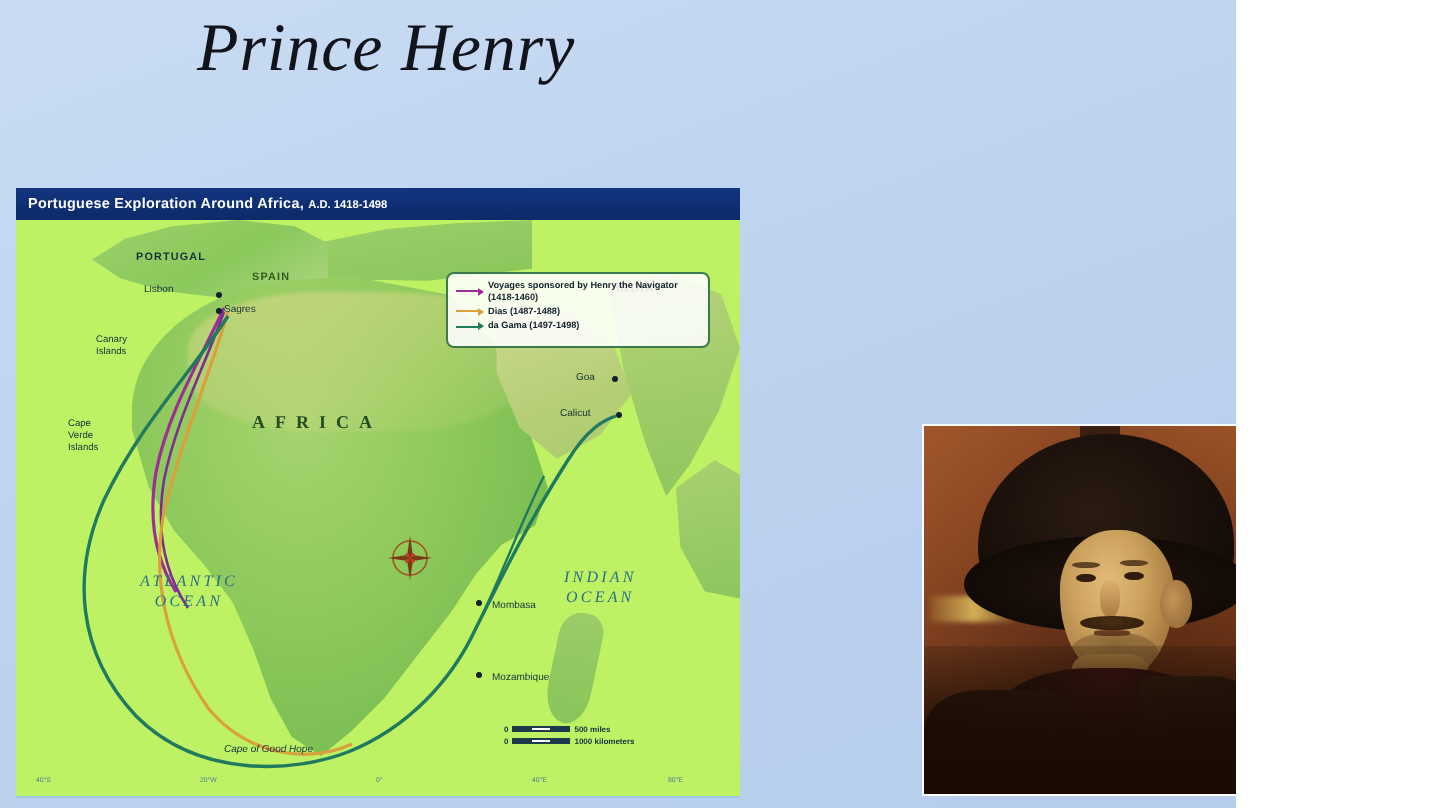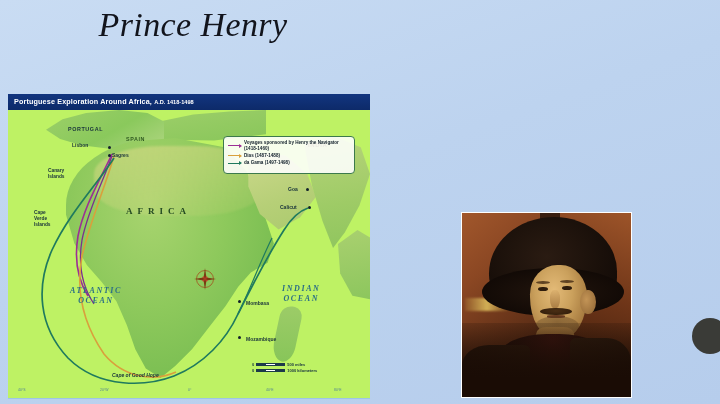--- a/index.html
+++ b/index.html
@@ -3,21 +3,21 @@
 <meta charset="utf-8">
 <style>
   * { box-sizing: border-box; margin: 0; padding: 0; }
   html, body {
     width: 720px; height: 404px;
     overflow: hidden;
     font-family: "Liberation Sans", sans-serif;
   }
   #slide {
     position: relative;
-    width: 720px; height: 404px;
+    width: 618px; height: 404px;
     background: linear-gradient(160deg, #c9dcf3 0%, #bdd3ef 45%, #b6cdec 100%);
     overflow: hidden;
   }
 
   
   #title-block {
     position: absolute;
     left: 18px; top: 4px; width: 350px;
     text-align: center;
   }
@@ -110,21 +110,20 @@
 
   
   .route { position: absolute; left:0; top:0; width: 362px; height: 289px; overflow: visible; }
 
   
   .mlabel {
     position: absolute;
     color: #17313a;
     font-family: "Liberation Sans", sans-serif;
     white-space: nowrap;
-    font-weight: bold;
   }
   .mlabel.cap { font-weight: bold; letter-spacing: 0.6px; }
   .mlabel.ocean {
     font-family: "Liberation Serif", "DejaVu Serif", serif;
     font-style: italic;
     color: #2b6f86;
     letter-spacing: 1.6px;
     text-align: center;
     line-height: 1.25;
   }

